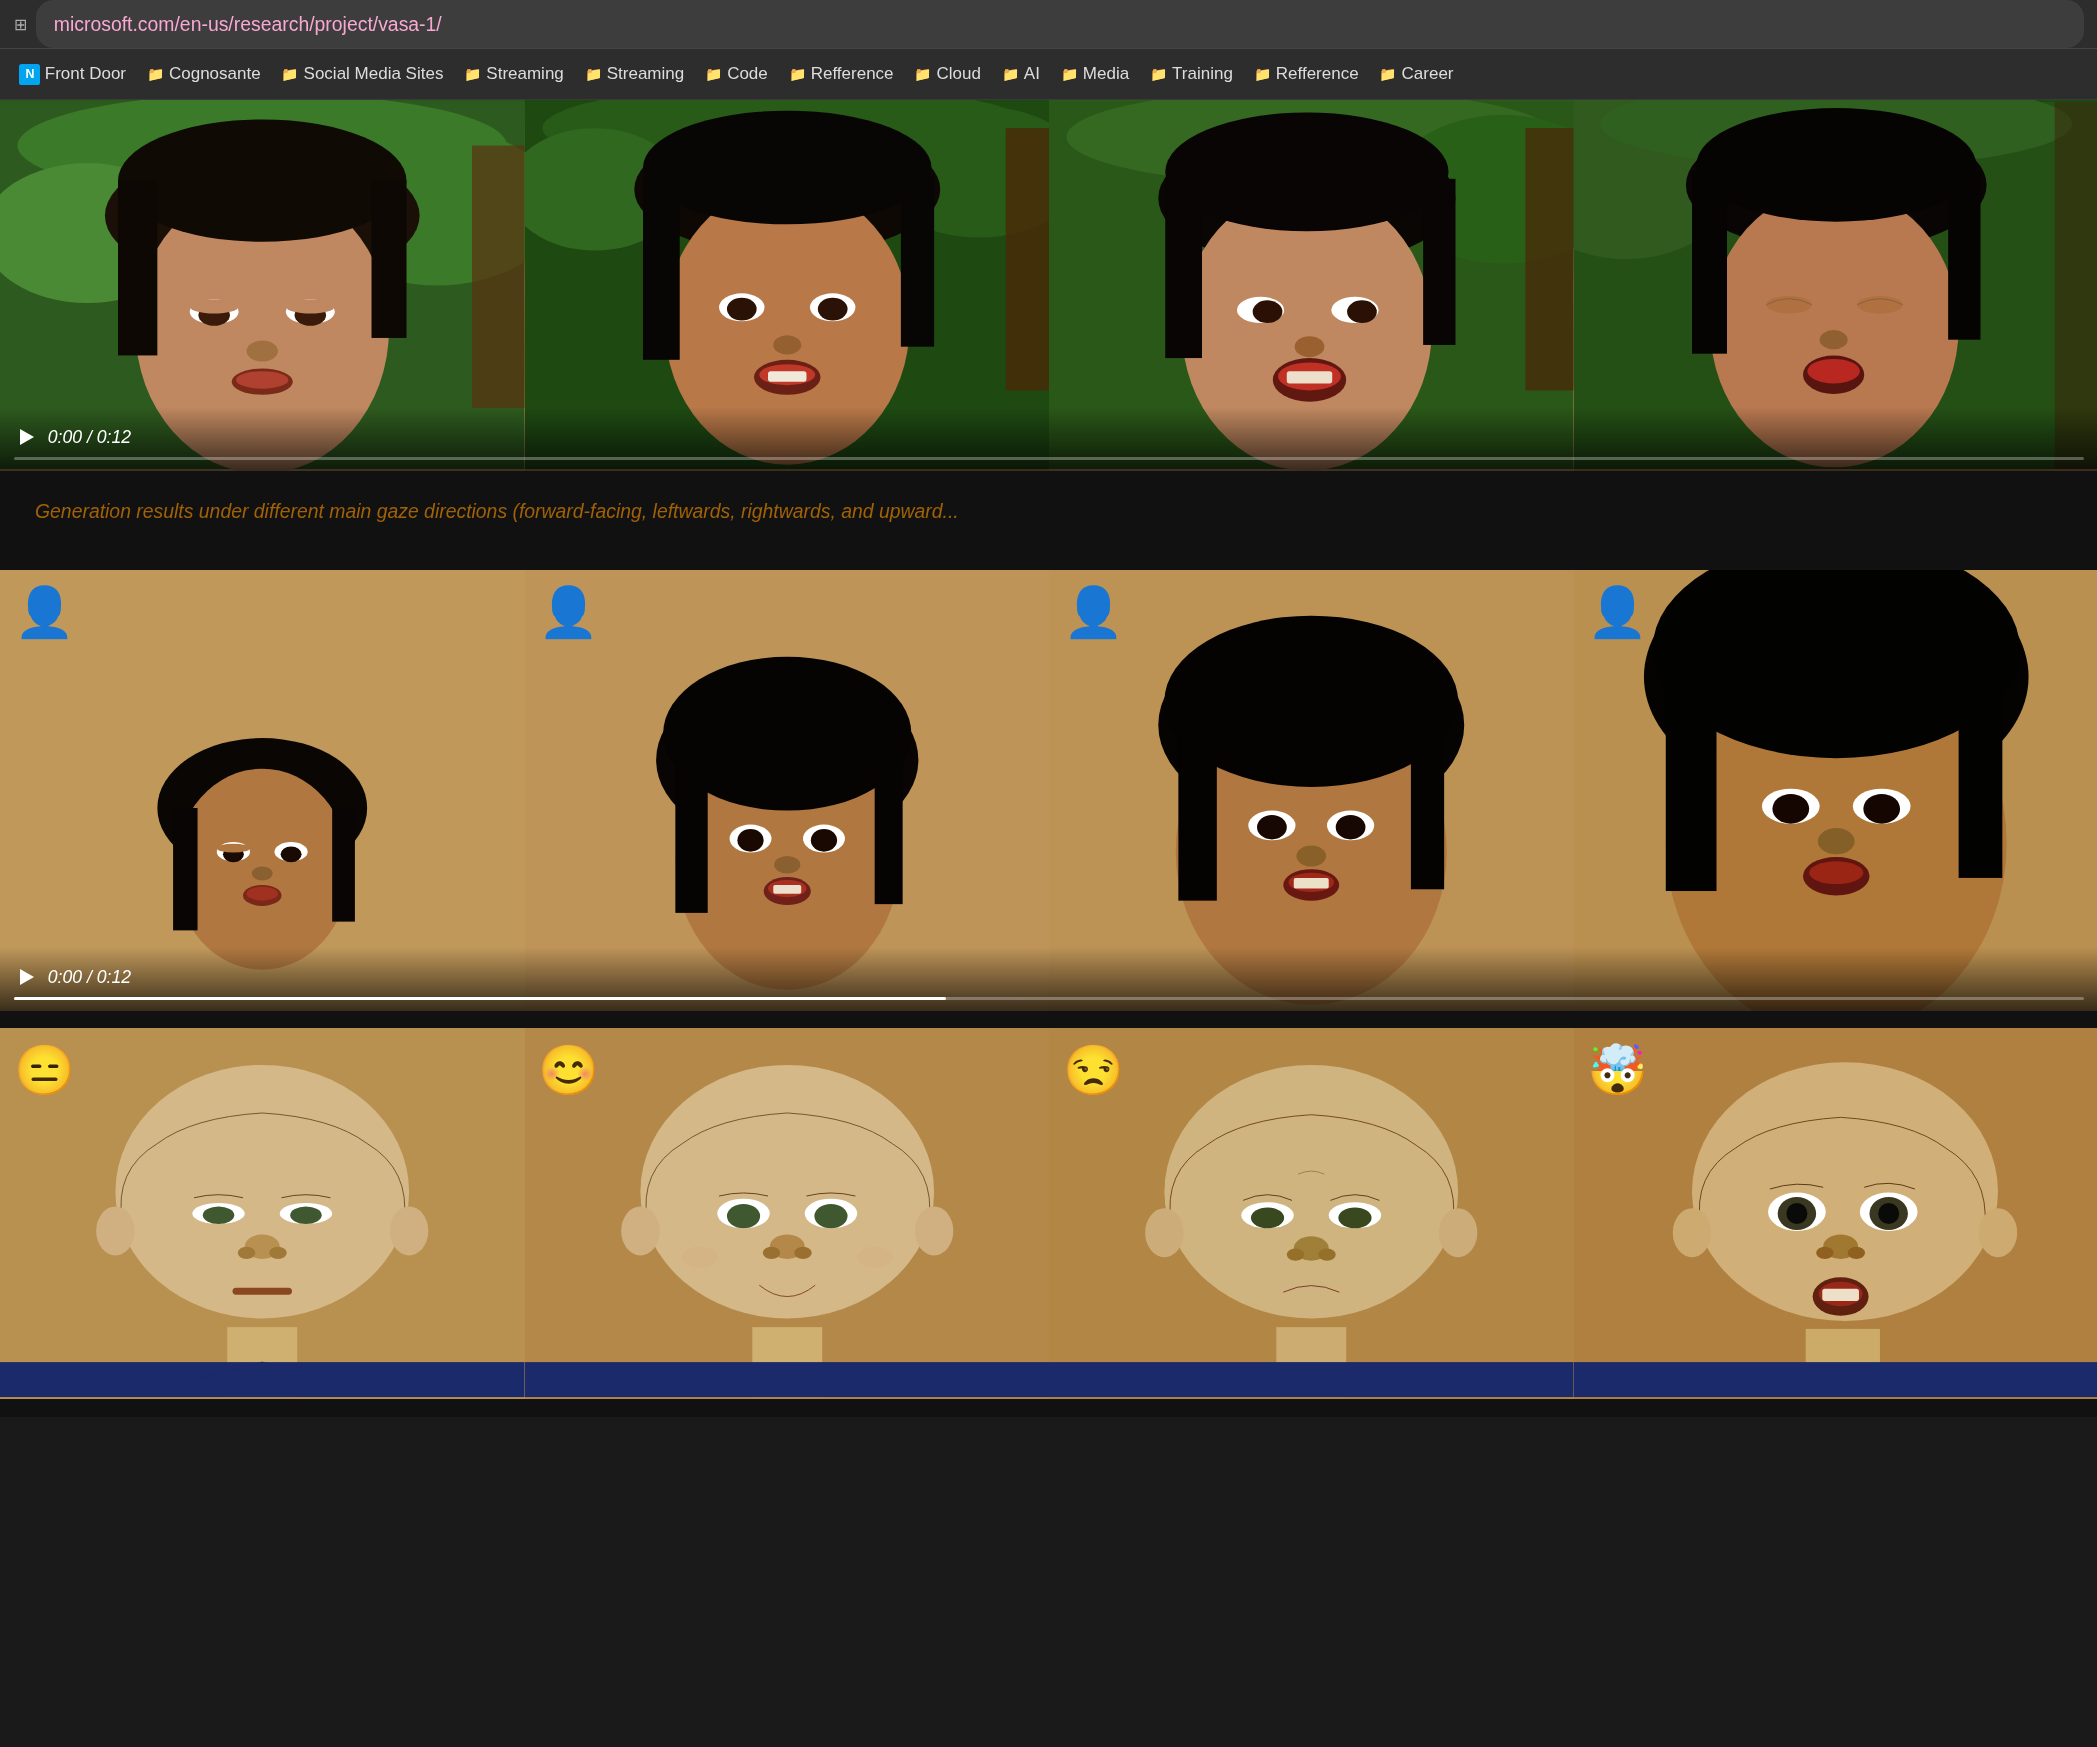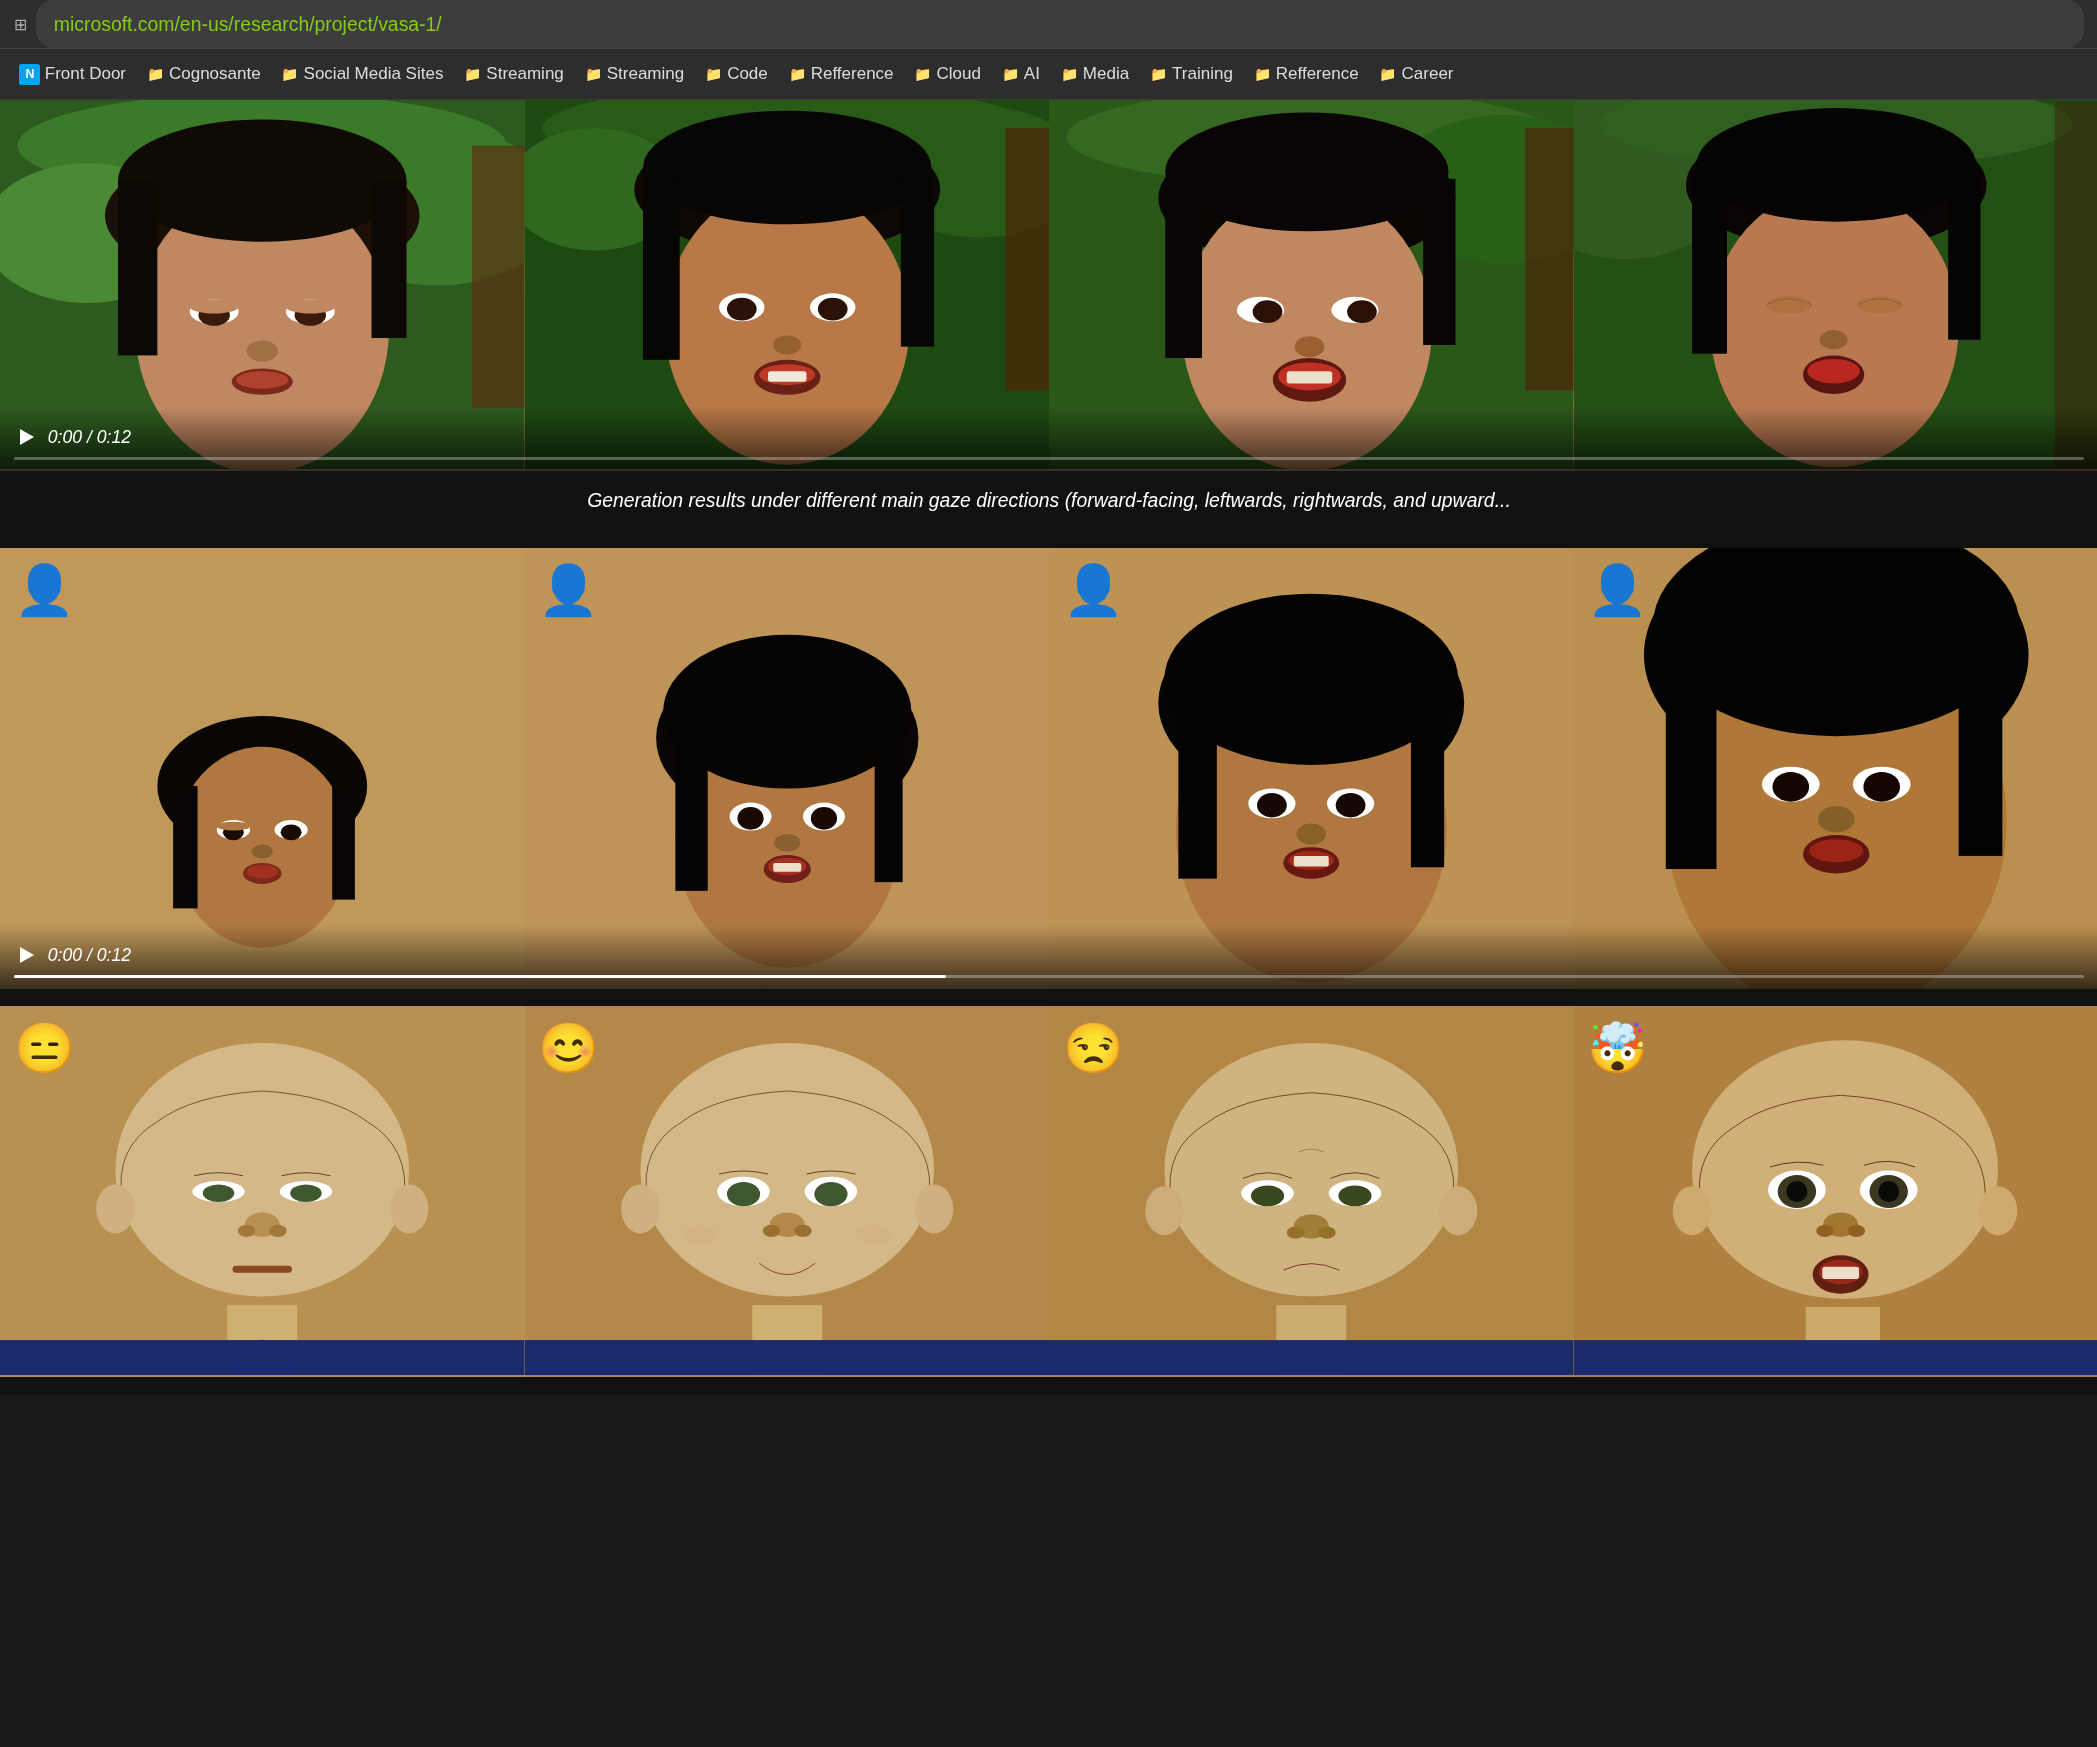--- a/index.html
+++ b/index.html
@@ -23,21 +23,21 @@
     }
     .address-dots {
       font-size: 16px;
       color: #aaa;
     }
     .address-text {
       background: #3d3d3d;
       border-radius: 17.6px;
       padding: 5.3px 17.6px;
       font-size: 19.4px;
-      color: #84cc16;
+      color: #f9a8d4;
       flex: 1;
       height: 48px;
       display: flex;
       align-items: center;
     }
 
     
     .bookmarks-bar {
       background: #2d2d2d;
       height: 51px;
@@ -168,24 +168,23 @@
       position: relative;
     }
 
     .progress-fill {
       height: 100%;
       background: #fff;
       border-radius: 1.8px;
     }
 
     .caption {
-      text-align: center;
       font-size: 19.4px;
-      color: #ffffff;
-      padding: 18px 35px;
+      color: #a16207;
+      padding: 29px 35px;
       font-style: italic;
     }
 
     .video-section-2 .video-container {
       height: 388px;
     }
 
     .video-section-3 .video-container {
       height: 335px;
     }

